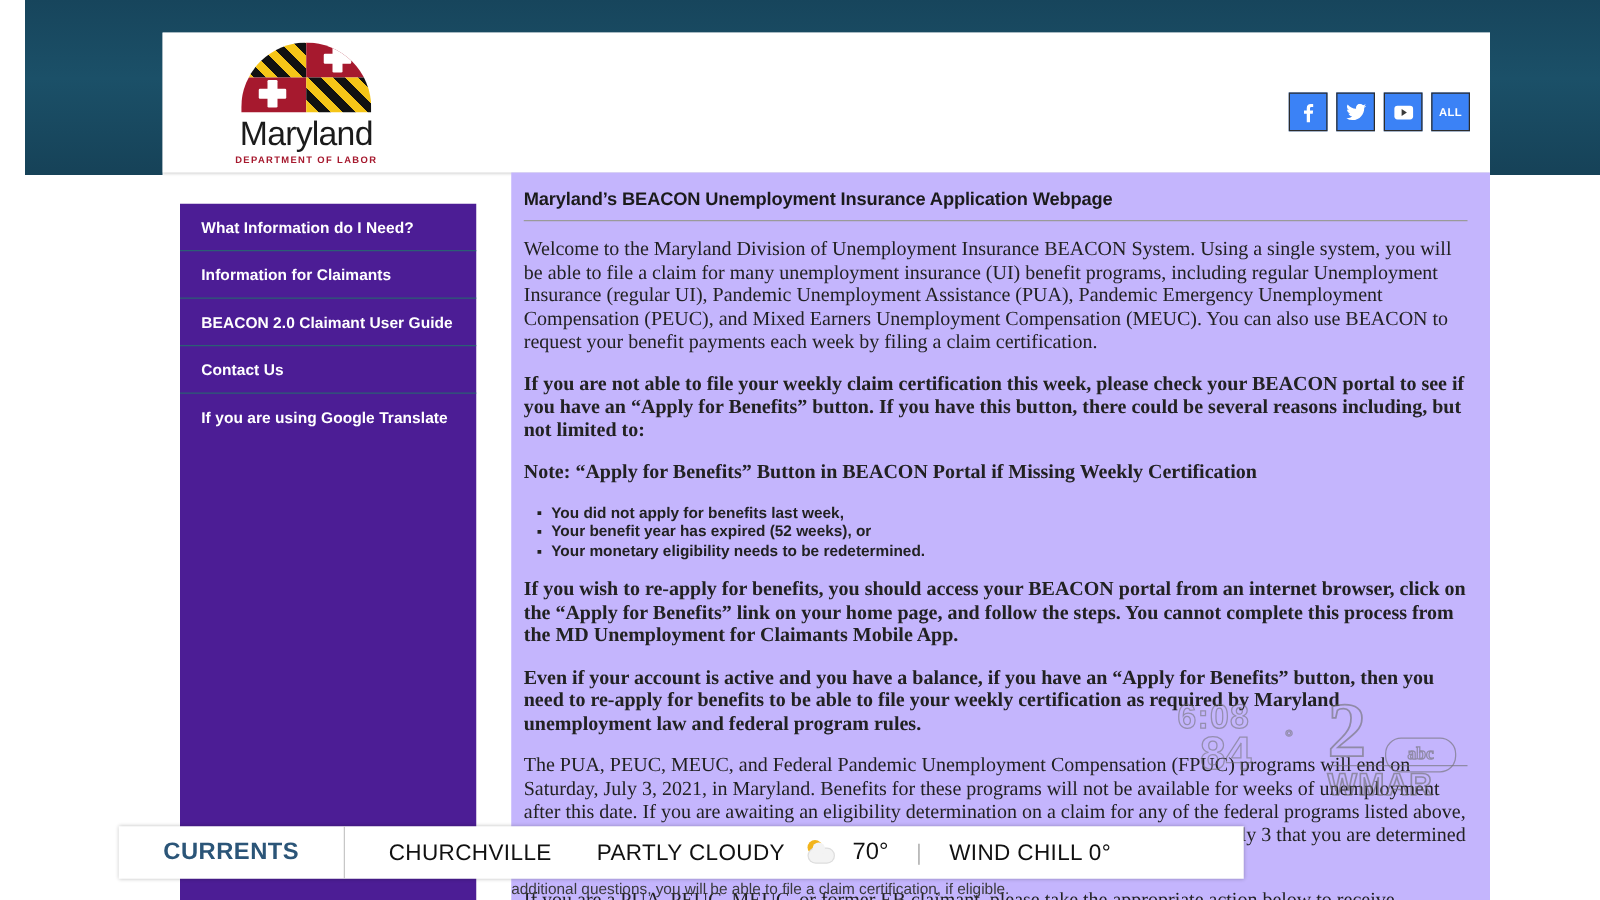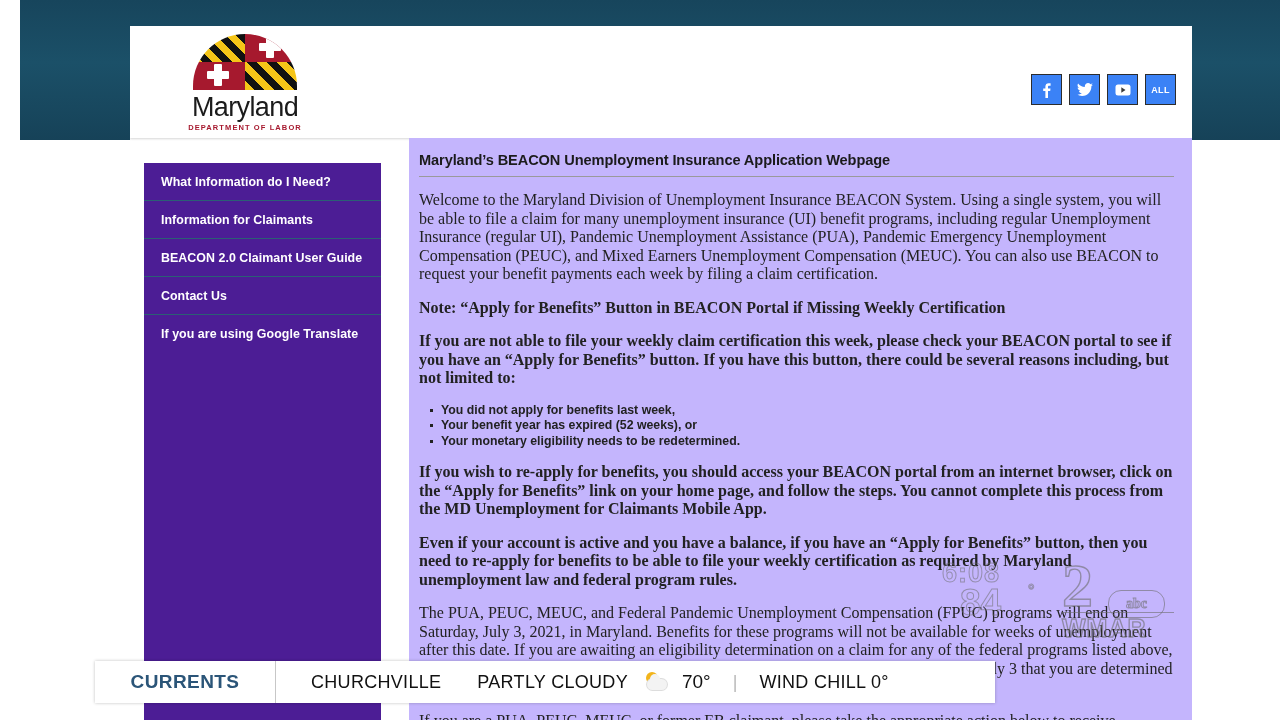--- a/index.html
+++ b/index.html
@@ -497,23 +497,23 @@
       </nav>
 
       <main id="content">
         <div id="content-inner">
 
           <h1 id="page-title">Maryland’s BEACON Unemployment Insurance Application Webpage</h1>
           <div id="title-rule"></div>
 
           <p class="para">Welcome to the Maryland Division of Unemployment Insurance BEACON System. Using a single system, you will be able to file a claim for many unemployment insurance (UI) benefit programs, including regular Unemployment Insurance (regular UI), Pandemic Unemployment Assistance (PUA), Pandemic Emergency Unemployment Compensation (PEUC), and Mixed Earners Unemployment Compensation (MEUC). You can also use BEACON to request your benefit payments each week by filing a claim certification.</p>
 
+          <p class="para bold">If you are not able to file your weekly claim certification this week, please check your BEACON portal to see if you have an “Apply for Benefits” button. If you have this button, there could be several reasons including, but not limited to:</p>
+
           <p class="para bold">Note: “Apply for Benefits” Button in BEACON Portal if Missing Weekly Certification</p>
-
-          <p class="para bold">If you are not able to file your weekly claim certification this week, please check your BEACON portal to see if you have an “Apply for Benefits” button. If you have this button, there could be several reasons including, but not limited to:</p>
 
           <ul class="bullets">
             <li>You did not apply for benefits last week,</li>
             <li>Your benefit year has expired (52 weeks), or</li>
             <li>Your monetary eligibility needs to be redetermined.</li>
           </ul>
 
           <p class="para bold">If you wish to re-apply for benefits, you should access your BEACON portal from an internet browser, click on the “Apply for Benefits” link on your home page, and follow the steps. You cannot complete this process from the MD Unemployment for Claimants Mobile App.</p>
 
           <p class="para bold">Even if your account is active and you have a balance, if you have an “Apply for Benefits” button, then you need to re-apply for benefits to be able to file your weekly certification as required by Maryland unemployment law and federal program rules.</p>
@@ -533,20 +533,21 @@
       <div id="wm-logo">
         <div id="wm-two">2</div>
         <div id="wm-abc">abc</div>
         <div id="wm-wmar-rule"></div>
         <div id="wm-wmar">WMAR</div>
       </div>
     </div>
 
   </div>
 
+  <div id="below-ticker">additional questions, you will be able to file a claim certification, if eligible.</div>
 
   <div id="ticker">
     <div id="ticker-brand">CURRENTS</div>
     <div id="ticker-body">
       <span class="tk-city">CHURCHVILLE</span>
       <span class="tk-cond">PARTLY CLOUDY</span>
       <span class="tk-icon">
         <span class="sun"></span>
         <span class="cloud"></span>
       </span>

